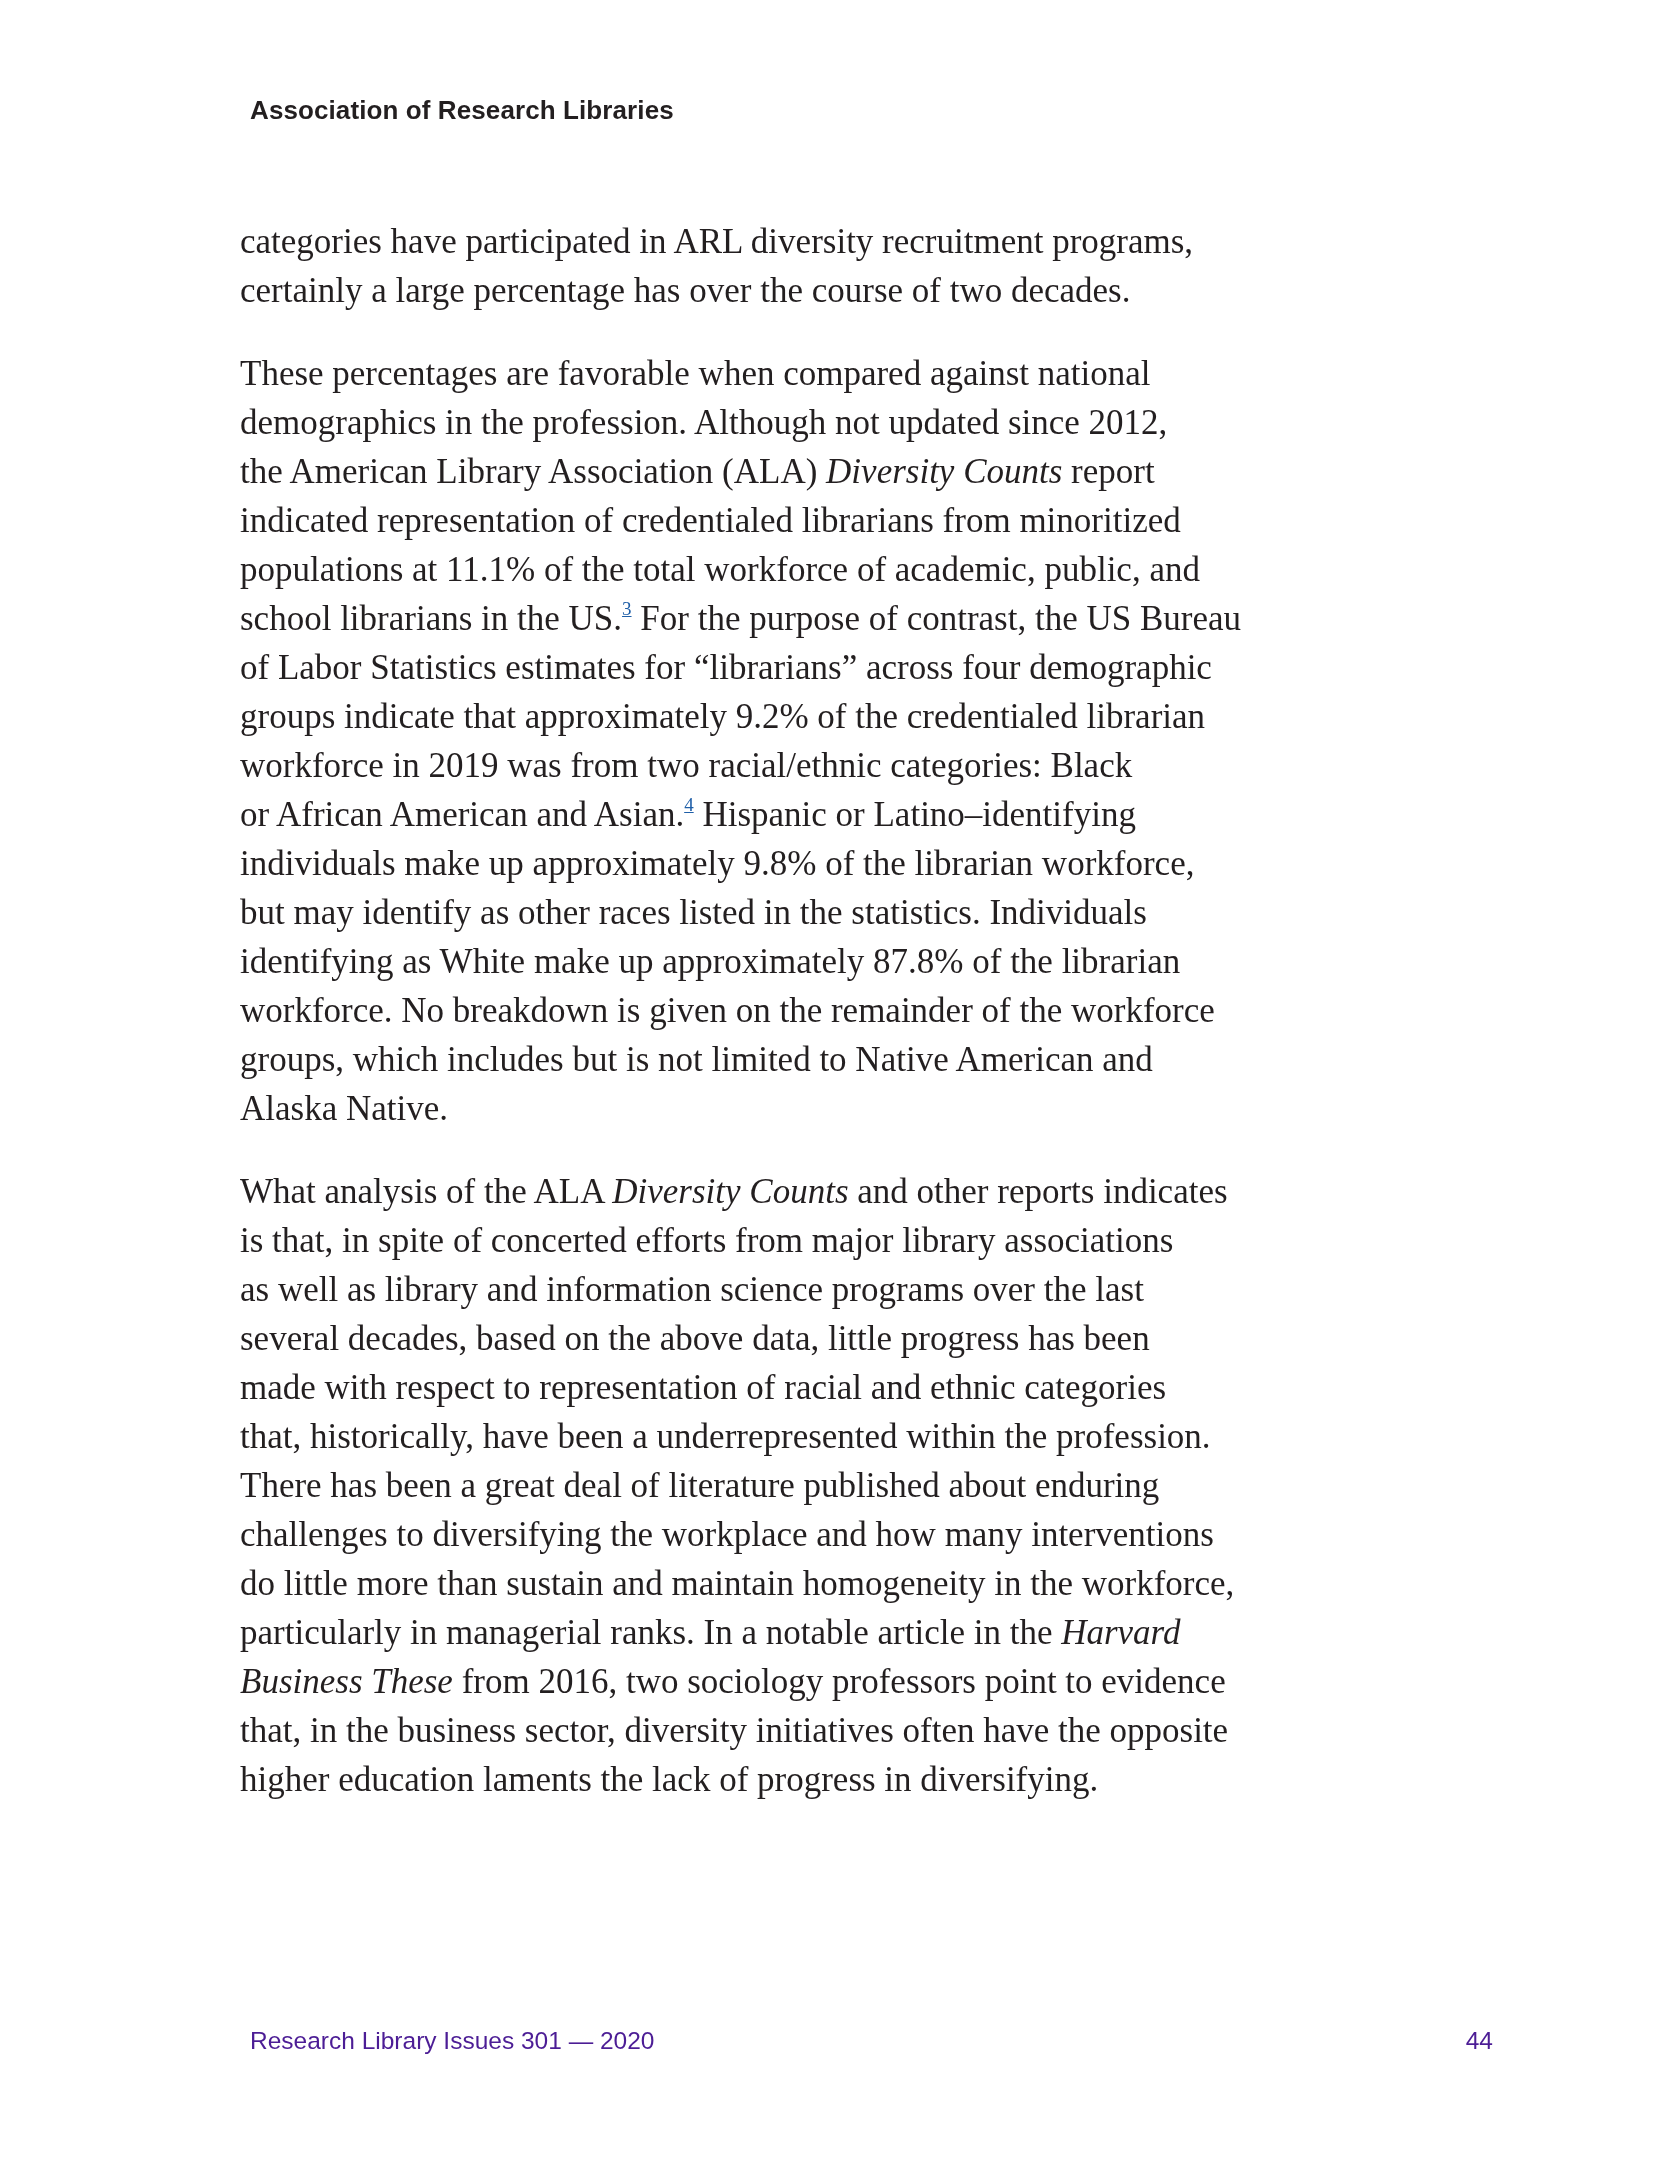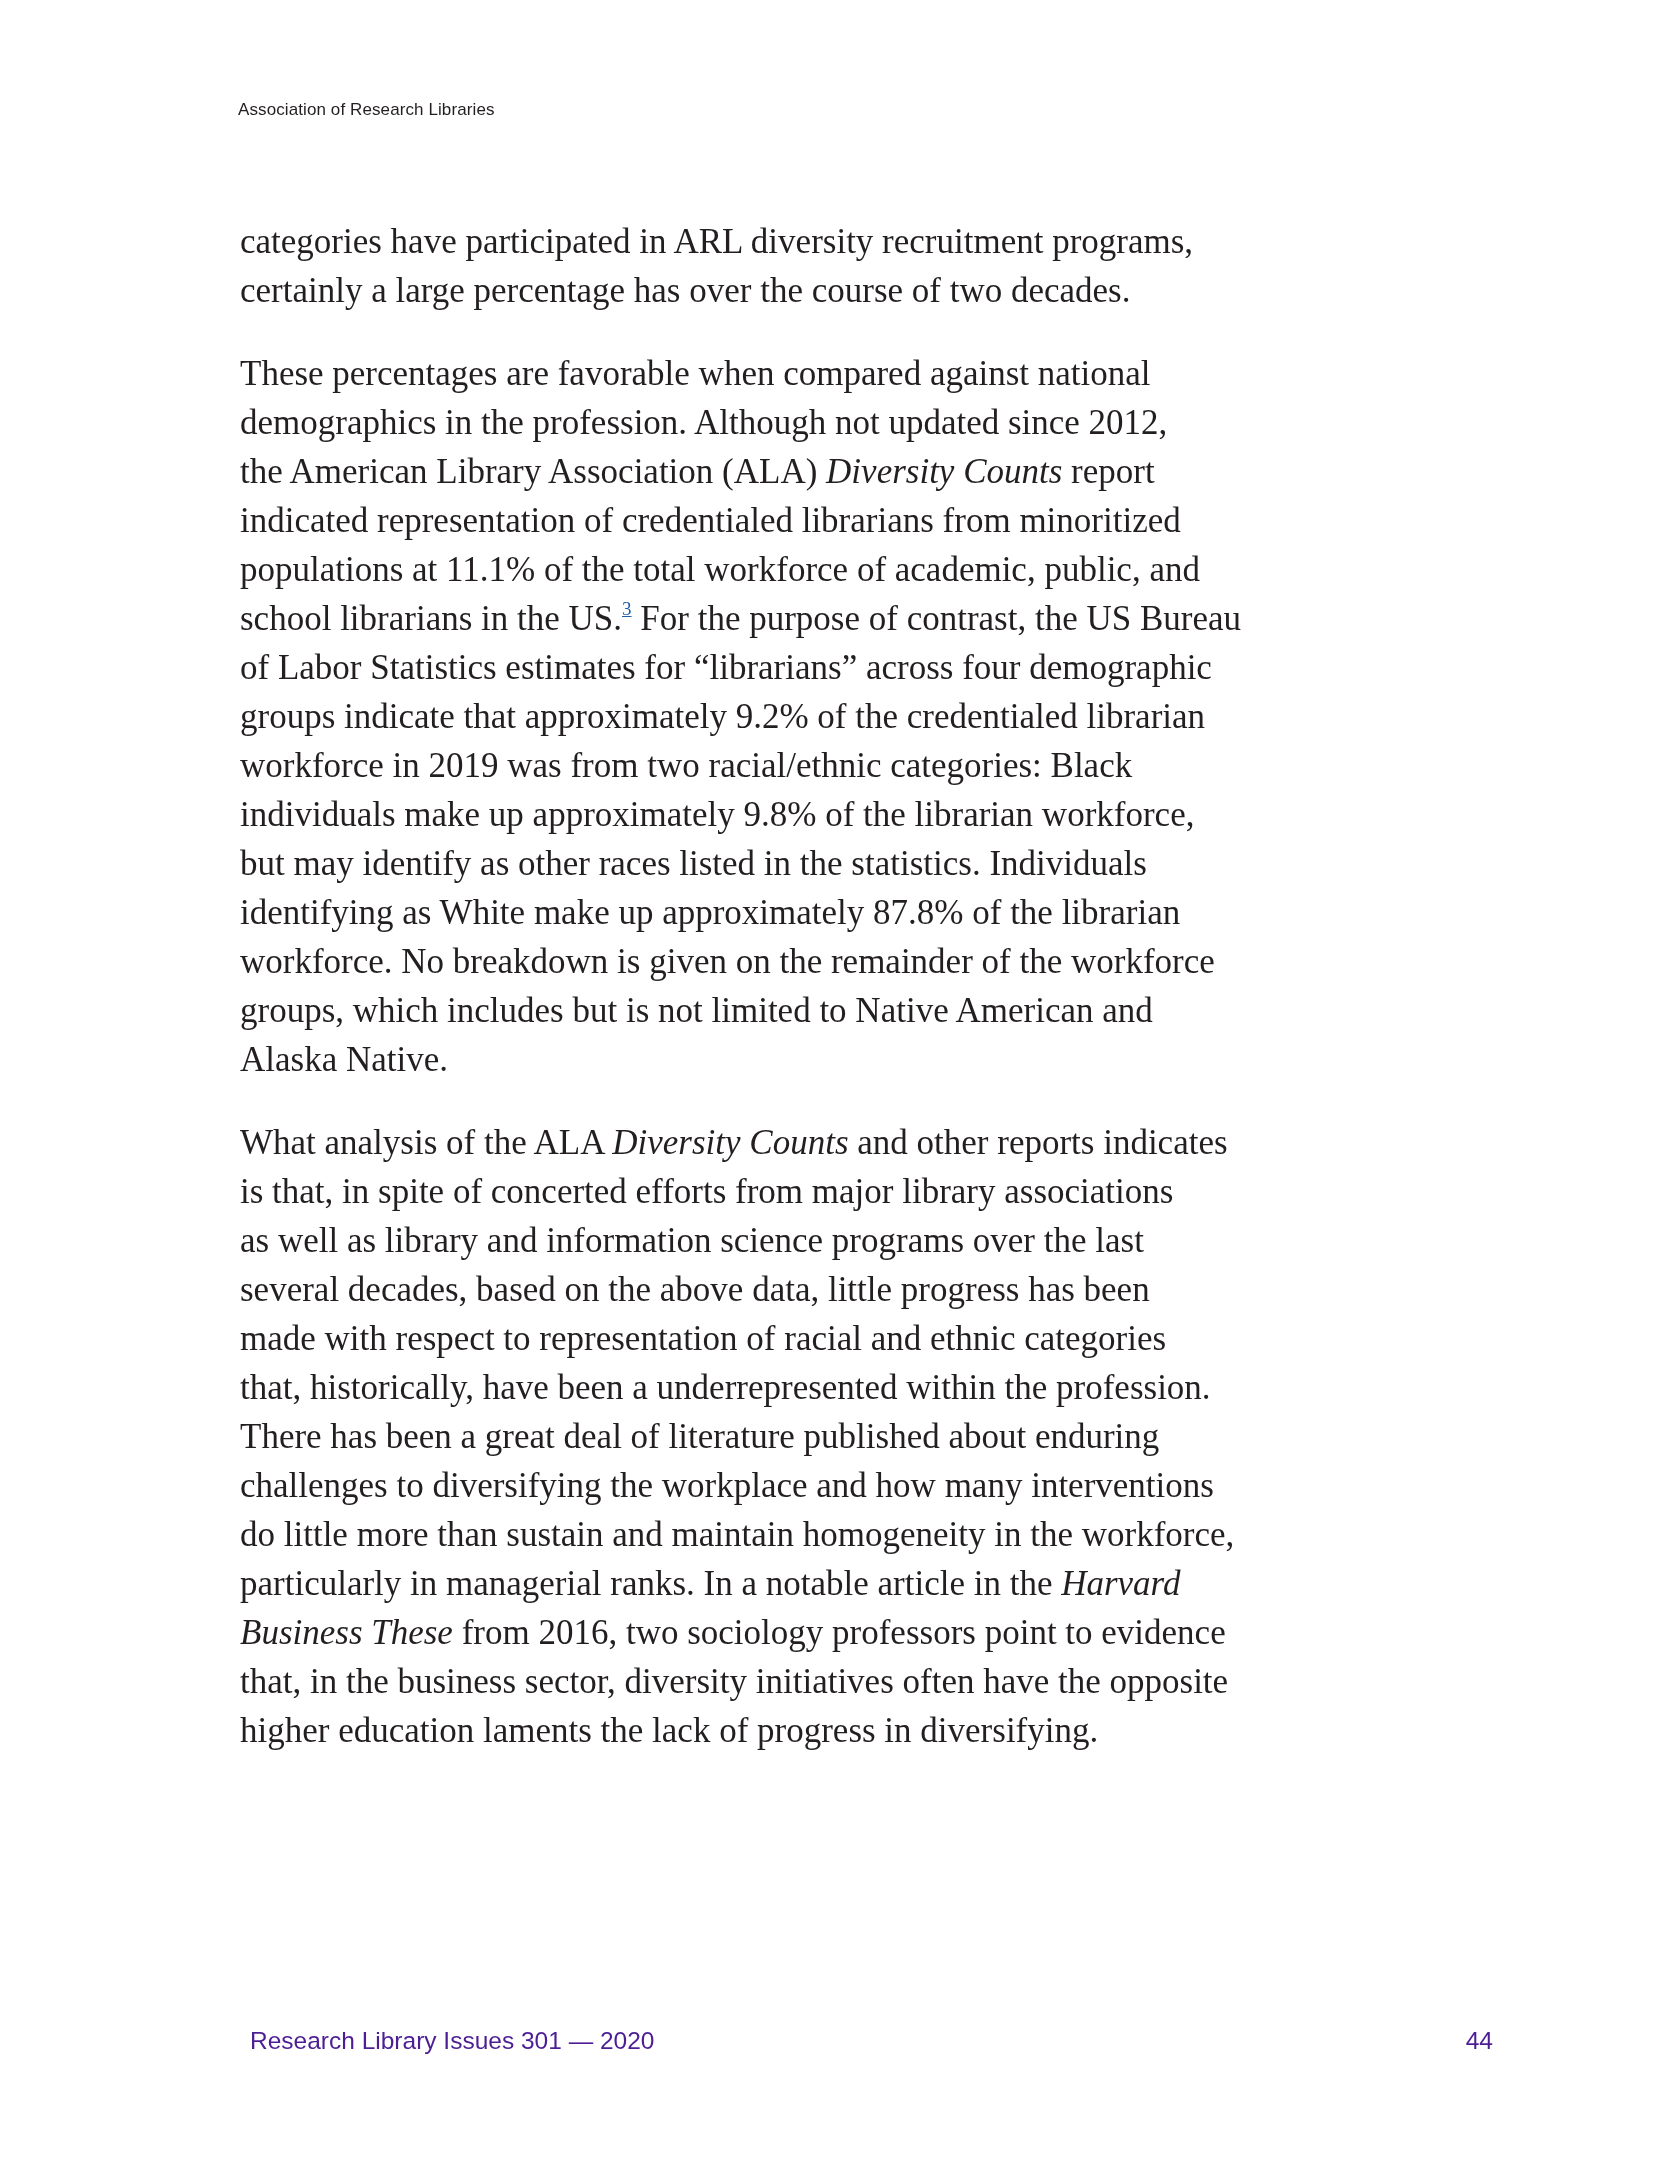--- a/index.html
+++ b/index.html
@@ -9,29 +9,29 @@
     }
     body {
       width: 1680px;
       height: 2174px;
       position: relative;
       overflow: hidden;
       color: #231f20;
     }
     .running-header {
       position: absolute;
-      left: 238px;
+      left: 250px;
       top: 94px;
       font-family: "Liberation Sans", "DejaVu Sans", sans-serif;
-      font-size: 17px;
+      font-size: 26px;
       line-height: 32px;
       letter-spacing: 0.1px;
       color: #231f20;
       margin: 0;
-      font-weight: normal;
+      font-weight: bold;
     }
     .body-text {
       position: absolute;
       left: 240px;
       top: 217px;
       width: 1177px;
       font-family: "Liberation Serif", "DejaVu Serif", serif;
       font-size: 35px;
       line-height: 49px;
       color: #231f20;
@@ -81,20 +81,21 @@
     <p>
       <span class="line"><span>These percentages are favorable when compared against national</span></span>
       <span class="line"><span>demographics in the profession. Although not updated since 2012,</span></span>
       <span class="line"><span>the American Library Association (ALA) </span><em>Diversity Counts</em><span> report</span></span>
       <span class="line"><span>indicated representation of credentialed librarians from minoritized</span></span>
       <span class="line"><span>populations at 11.1% of the total workforce of academic, public, and</span></span>
       <span class="line"><span>school librarians in the US.</span><a class="fnref">3</a><span> For the purpose of contrast, the US Bureau</span></span>
       <span class="line"><span>of Labor Statistics estimates for “librarians” across four demographic</span></span>
       <span class="line"><span>groups indicate that approximately 9.2% of the credentialed librarian</span></span>
       <span class="line"><span>workforce in 2019 was from two racial/ethnic categories: Black</span></span>
+      <span class="line"><span>or African American and Asian.</span><a class="fnref">4</a><span> Hispanic or Latino–identifying</span></span>
       <span class="line"><span>individuals make up approximately 9.8% of the librarian workforce,</span></span>
       <span class="line"><span>but may identify as other races listed in the statistics. Individuals</span></span>
       <span class="line"><span>identifying as White make up approximately 87.8% of the librarian</span></span>
       <span class="line"><span>workforce. No breakdown is given on the remainder of the workforce</span></span>
       <span class="line"><span>groups, which includes but is not limited to Native American and</span></span>
       <span class="line"><span>Alaska Native.</span></span>
     </p>
     <p>
       <span class="line"><span>What analysis of the ALA </span><em>Diversity Counts</em><span> and other reports indicates</span></span>
       <span class="line"><span>is that, in spite of concerted efforts from major library associations</span></span>

